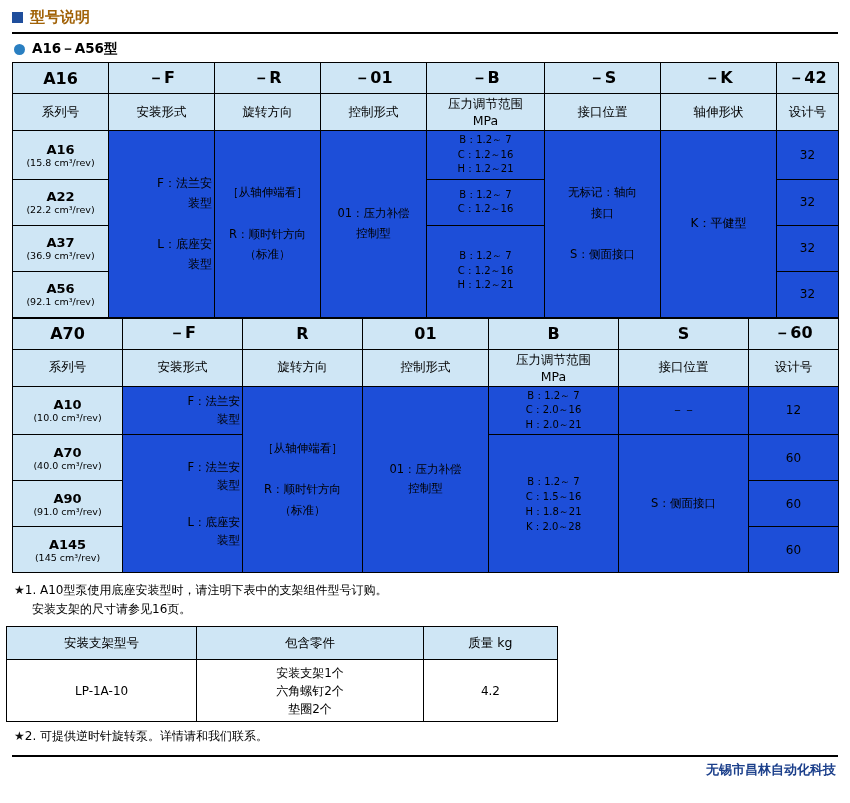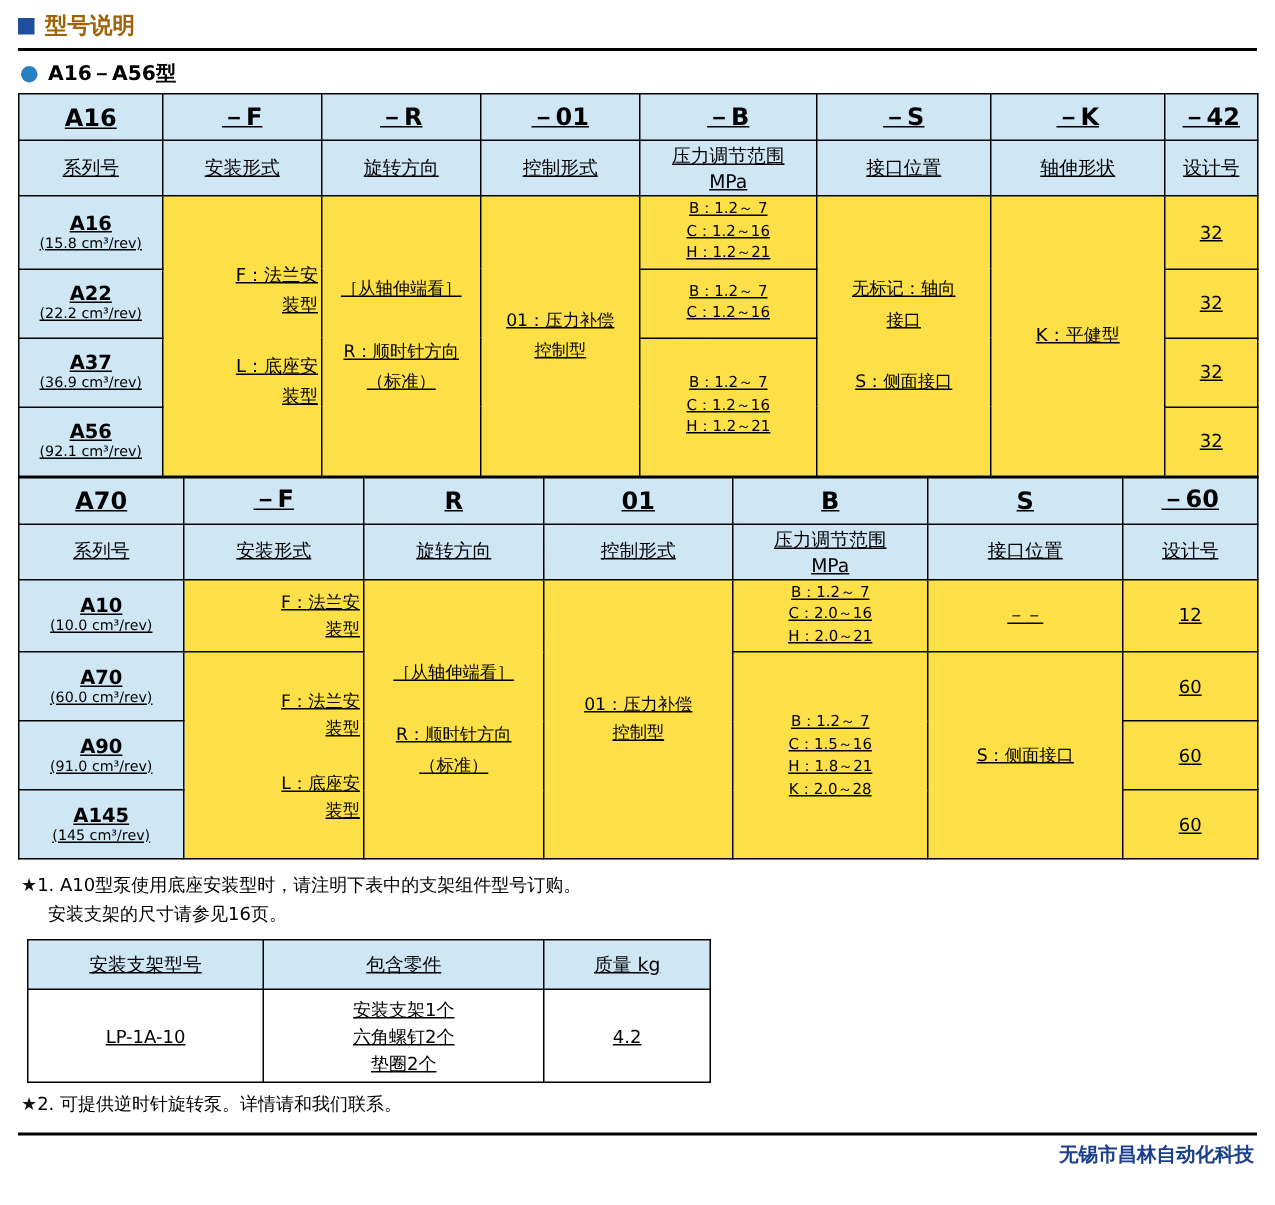--- a/index.html
+++ b/index.html
@@ -34,36 +34,36 @@
   
   .title-row{display:flex;align-items:center;padding:8px 10px 2px 12px;}
   .sq{width:11px;height:11px;background:#1f4e9c;margin-right:7px;}
   .title-text{font-size:15px;font-weight:bold;color:#a16207;}
   .title-underline{height:2px;background:#000;width:826px;margin:3px 12px 0 12px;}
 
   .sec-row{display:flex;align-items:center;padding:6px 12px 4px 14px;}
   .dot{width:11px;height:11px;border-radius:50%;background:#2a7fc1;margin-right:7px;}
   .sec-text{font-size:13.5px;font-weight:bold;}
 
-  table{border-collapse:collapse;margin:0 12px;width:826px;table-layout:fixed;text-decoration:underline;}
+  table{border-collapse:collapse;margin:0 12px;width:826px;table-layout:fixed;}
   td,th{border:1px solid #000;text-align:center;vertical-align:middle;padding:2px 2px;}
   .hdr-code td{background:#cfe6f5;font-size:16px;font-weight:bold;height:26px;font-family:"DejaVu Sans","Liberation Sans",sans-serif;}
   .hdr-name td{background:#cfe6f5;font-size:12.5px;height:30px;}
-  .cellwhite{background:#fde047;margin-top:40px;}
+  .cellwhite{background:#1d4ed8;margin-top:40px;}
   .blue{background:#cfe6f5;}
   .small{font-size:10px;}
   .model{font-size:13px;font-weight:bold;}
   .disp{font-size:9.5px;}
   .l-left{text-align:right;padding-left:14px;}
 
   .note{margin:8px 14px 0 14px;font-size:12px;line-height:1.55;}
   .star{color:#111;font-weight:bold;}
   .note-ind{margin-left:18px;}
 
-  .btable{border-collapse:collapse;margin:8px 12px 0 18px;width:456px;table-layout:fixed;}
+  .btable{border-collapse:collapse;margin:8px 12px 0 6px;width:552px;table-layout:fixed;}
   .btable td{border:1px solid #000;text-align:center;vertical-align:middle;padding:3px;}
   .btable .bh td{background:#cfe6f5;font-size:12.5px;height:26px;}
   .bottom-rule{height:2px;background:#000;width:826px;margin:10px 12px 0 12px;}
   .footer{display:flex;justify-content:flex-end;padding:4px 14px 0 0;}
   .footer-text{font-size:13px;font-weight:bold;color:#1b3f8b;}
   .note2{margin:6px 14px 0 14px;font-size:12px;}
 </style>
 </head>
 <body>
 
@@ -227,21 +227,21 @@
           <td class="cellwhite small" style="white-space:pre-line;line-height:1.45">B：1.2～ 7
 C：2.0～16
 H：2.0～21</td>
           <td class="cellwhite">－－</td>
           <td class="cellwhite">12</td>
         </tr>
 
         <tr style="height:46px">
           <td class="blue">
             <div class="model">A70</div>
-            <div class="disp">(60.0 cm³/rev)</div>
+            <div class="disp">(40.0 cm³/rev)</div>
           </td>
           <td class="cellwhite l-left" rowspan="3" style="white-space:pre-line;font-size:11.5px;line-height:1.6">F：法兰安
 装型
 
 L：底座安
 装型</td>
           <td class="cellwhite small" rowspan="3" style="white-space:pre-line;line-height:1.5">B：1.2～ 7
 C：1.5～16
 H：1.8～21
 K：2.0～28</td>

